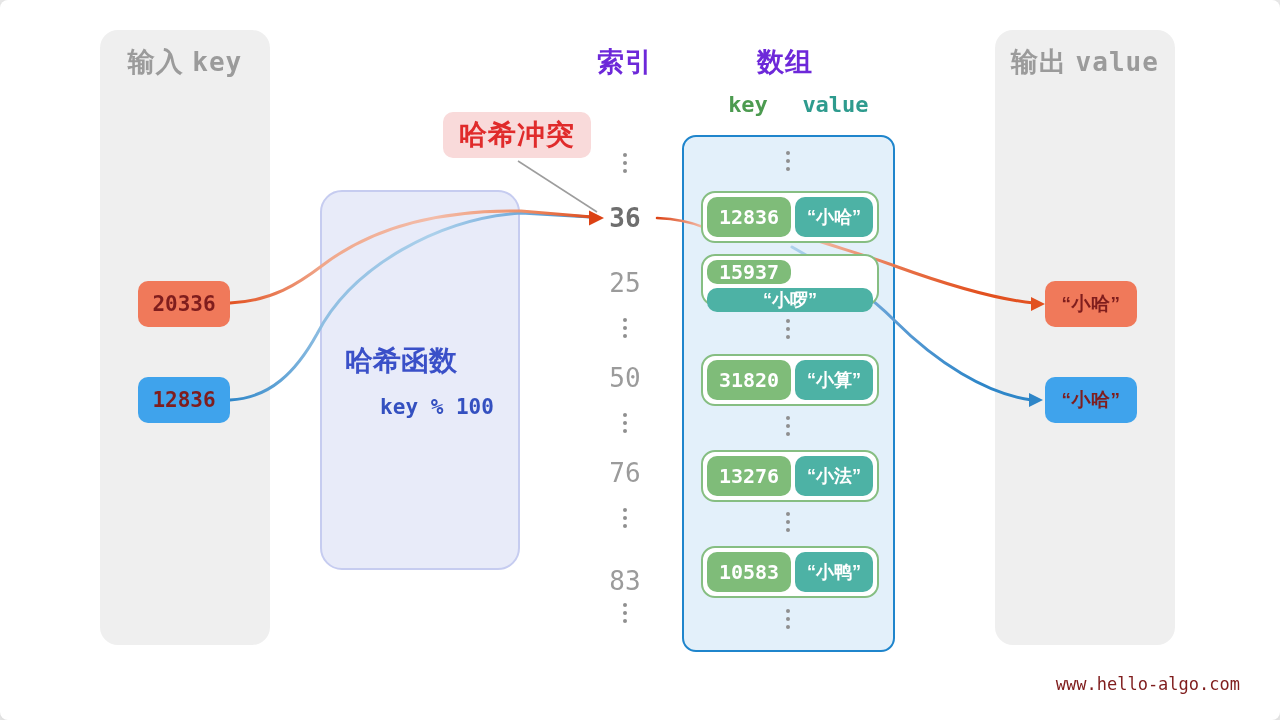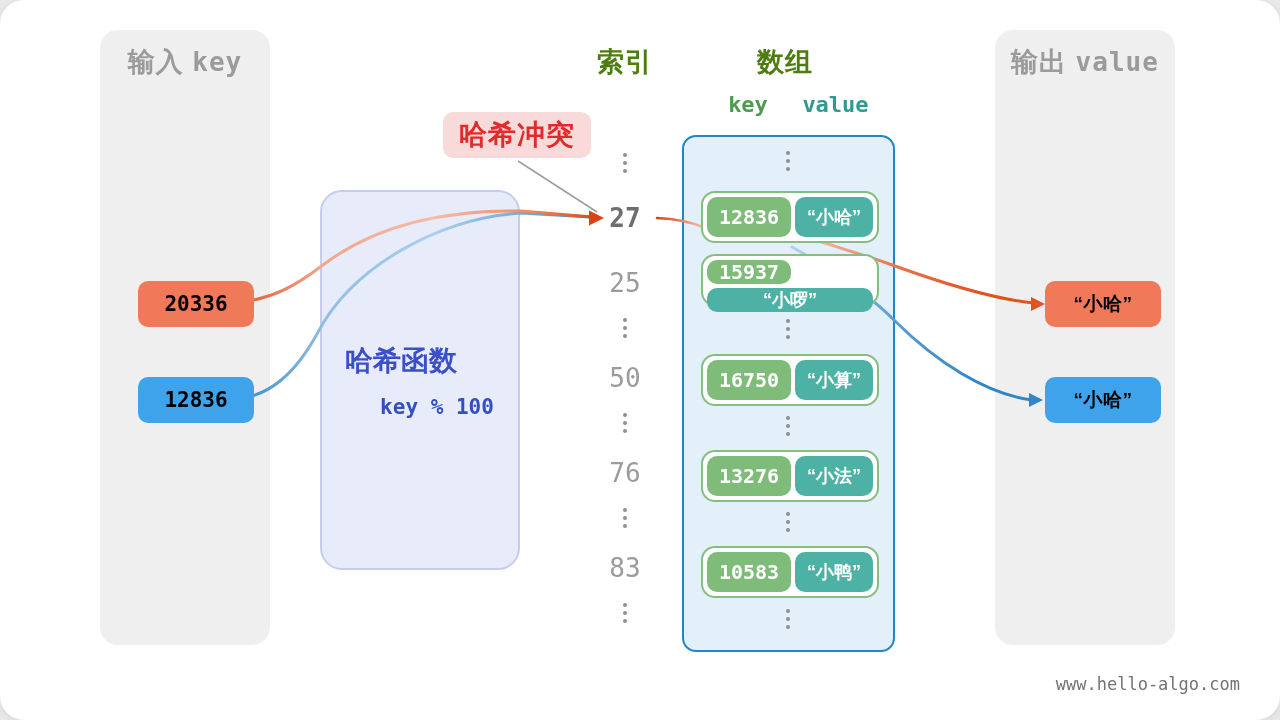--- a/index.html
+++ b/index.html
@@ -1,38 +1,38 @@
 <!DOCTYPE html>
 <html><head>
 <meta charset="utf-8">
 <style>
   html,body{margin:0;padding:0;background:#e9e9e9;font-family:"Liberation Sans",sans-serif;}
-  .canvas{position:relative;width:1280px;height:720px;background:#ffffff;border-radius:24px;overflow:hidden;box-shadow:0 2px 8px rgba(0,0,0,.08);}
+  .canvas{position:relative;width:1280px;height:720px;background:#ffffff;border-radius:8px;overflow:hidden;box-shadow:0 2px 8px rgba(0,0,0,.08);}
   .panel{position:absolute;top:30px;height:615px;background:#efefef;border-radius:18px;}
   .panel-hdr{position:absolute;top:44px;text-align:center;font-size:27px;font-weight:bold;color:#9b9b9b;letter-spacing:1px;}
   .hdr-latin{font-family:"DejaVu Sans Mono",monospace;font-size:26px;font-weight:bold;}
-  .kbox{position:absolute;width:116px;height:46px;border-radius:10px;color:#000000;display:flex;align-items:center;justify-content:center;font-family:"DejaVu Sans Mono",monospace;font-size:21px;font-weight:bold;z-index:3;}
+  .kbox{position:absolute;width:92px;height:46px;border-radius:10px;color:#7f1d1d;display:flex;align-items:center;justify-content:center;font-family:"DejaVu Sans Mono",monospace;font-size:21px;font-weight:bold;z-index:3;}
   .kbox.sans{font-family:"Liberation Sans",sans-serif;font-size:19px;letter-spacing:.5px;}
   .orange{background:#F0795A;}
   .blue{background:#3FA3EC;}
   .hashbox{position:absolute;left:320px;top:190px;width:200px;height:380px;background:#E8EBF9;border:2px solid #C6CCF0;border-radius:22px;box-sizing:border-box;z-index:1;}
   .hash-title{position:absolute;left:0;top:150px;width:100%;text-align:center;font-size:28px;font-weight:bold;color:#3A50C8;z-index:3;}
   .hash-formula{position:absolute;left:0;top:203px;width:100%;text-align:center;font-family:"DejaVu Sans Mono",monospace;font-size:21px;font-weight:bold;color:#3450C0;z-index:3;}
   .collision{position:absolute;left:443px;top:112px;width:148px;height:46px;background:#F9DADA;border-radius:10px;color:#E02B2B;font-size:28px;font-weight:bold;display:flex;align-items:center;justify-content:center;letter-spacing:1px;z-index:3;}
-  .col-hdr{position:absolute;top:44px;width:110px;text-align:center;font-size:27px;font-weight:bold;color:#4d7c0f;letter-spacing:1px;z-index:3;}
+  .col-hdr{position:absolute;top:44px;width:110px;text-align:center;font-size:27px;font-weight:bold;color:#6d28d9;letter-spacing:1px;z-index:3;}
   .kv-hdr{position:absolute;top:92px;font-family:"DejaVu Sans Mono",monospace;font-size:22px;font-weight:bold;text-align:center;z-index:3;}
   .arraybox{position:absolute;left:682px;top:135px;width:213px;height:517px;background:#E3F0FA;border:2.5px solid #1F85CC;border-radius:14px;box-sizing:border-box;z-index:1;}
   .row{position:absolute;left:701px;width:178px;height:52px;background:#fff;border:2px solid #86BE82;border-radius:14px;box-sizing:border-box;display:flex;padding:4px;gap:4px;z-index:3;}
   .row .k{width:84px;background:#7FBC79;border-radius:10px;color:#fff;display:flex;align-items:center;justify-content:center;font-family:"DejaVu Sans Mono",monospace;font-size:20px;font-weight:bold;}
   .row .v{flex:1;background:#4DB2A5;border-radius:10px;color:#fff;display:flex;align-items:center;justify-content:center;font-size:18px;font-weight:bold;}
   .idx{position:absolute;left:595px;width:60px;text-align:center;font-family:"DejaVu Sans Mono",monospace;font-size:26px;color:#9b9b9b;line-height:30px;z-index:3;}
   .idx.hot{color:#6e6e6e;font-weight:bold;}
   .vdots{position:absolute;width:60px;display:flex;flex-direction:column;gap:4px;align-items:center;z-index:3;}
   .vdots i{width:4px;height:4px;border-radius:50%;background:#8f8f8f;}
-  .watermark{position:absolute;right:40px;bottom:26px;font-family:"DejaVu Sans Mono",monospace;font-size:17px;color:#737373;z-index:3;}
+  .watermark{position:absolute;right:40px;bottom:26px;font-family:"DejaVu Sans Mono",monospace;font-size:17px;color:#7f1d1d;z-index:3;}
   svg.overlay{position:absolute;left:0;top:0;z-index:2;pointer-events:none;}
 </style>
 </head>
 <body>
 
 <div class="canvas">
 
   <div class="panel" style="left:100px;width:170px;"></div>
   <div class="panel-hdr" style="left:100px;width:170px;"><span>输入</span> <span class="hdr-latin">key</span></div>
   <div class="kbox orange" style="left:138px;top:281px;">20336</div>
@@ -47,40 +47,40 @@
   <div class="col-hdr" style="left:570px;">索引</div>
   <div class="col-hdr" style="left:730px;">数组</div>
   <div class="kv-hdr" style="left:703px;width:90px;color:#4C9B50;">key</div>
   <div class="kv-hdr" style="left:788px;width:95px;color:#2E9B8E;">value</div>
 
   <div class="vdots" style="left:595px;top:153px;">
       <i></i>
       <i></i>
       <i></i>
     </div>
-  <div class="idx hot" style="top:203px;">27</div>
+  <div class="idx hot" style="top:203px;">36</div>
   <div class="idx" style="top:268px;">25</div>
   <div class="vdots" style="left:595px;top:318px;">
       <i></i>
       <i></i>
       <i></i>
     </div>
   <div class="idx" style="top:363px;">50</div>
   <div class="vdots" style="left:595px;top:413px;">
       <i></i>
       <i></i>
       <i></i>
     </div>
   <div class="idx" style="top:458px;text-align:center;">76</div>
   <div class="vdots" style="left:595px;top:508px;">
       <i></i>
       <i></i>
       <i></i>
     </div>
-  <div class="idx" style="top:553px;">83</div>
+  <div class="idx" style="top:566px;">83</div>
   <div class="vdots" style="left:595px;top:603px;">
       <i></i>
       <i></i>
       <i></i>
     </div>
 
   <div class="arraybox"></div>
   <div class="vdots" style="left:758px;top:151px;">
       <i></i>
       <i></i>
@@ -94,21 +94,21 @@
   <div class="row" style="top:254px;flex-direction:column;">
     <div class="k">15937</div>
     <div class="v">“小啰”</div>
   </div>
   <div class="vdots" style="left:758px;top:319px;">
       <i></i>
       <i></i>
       <i></i>
     </div>
   <div class="row" style="top:354px;">
-    <div class="k">16750</div>
+    <div class="k">31820</div>
     <div class="v">“小算”</div>
   </div>
   <div class="vdots" style="left:758px;top:416px;">
       <i></i>
       <i></i>
       <i></i>
     </div>
   <div class="row" style="top:450px;">
     <div class="k">13276</div>
     <div class="v">“小法”</div>

